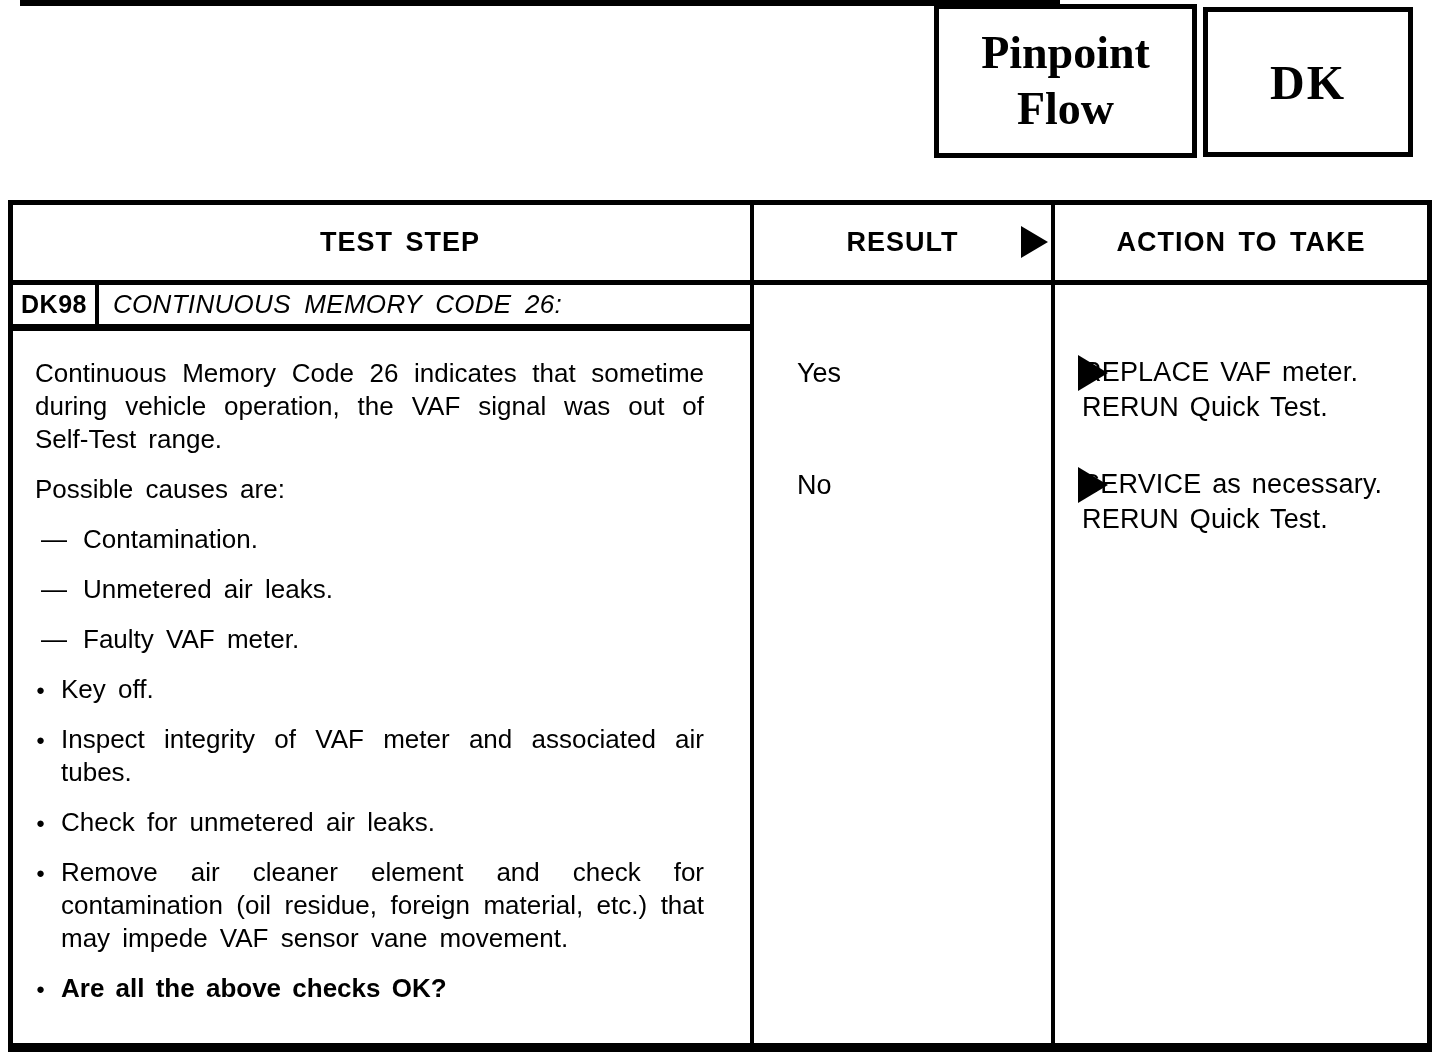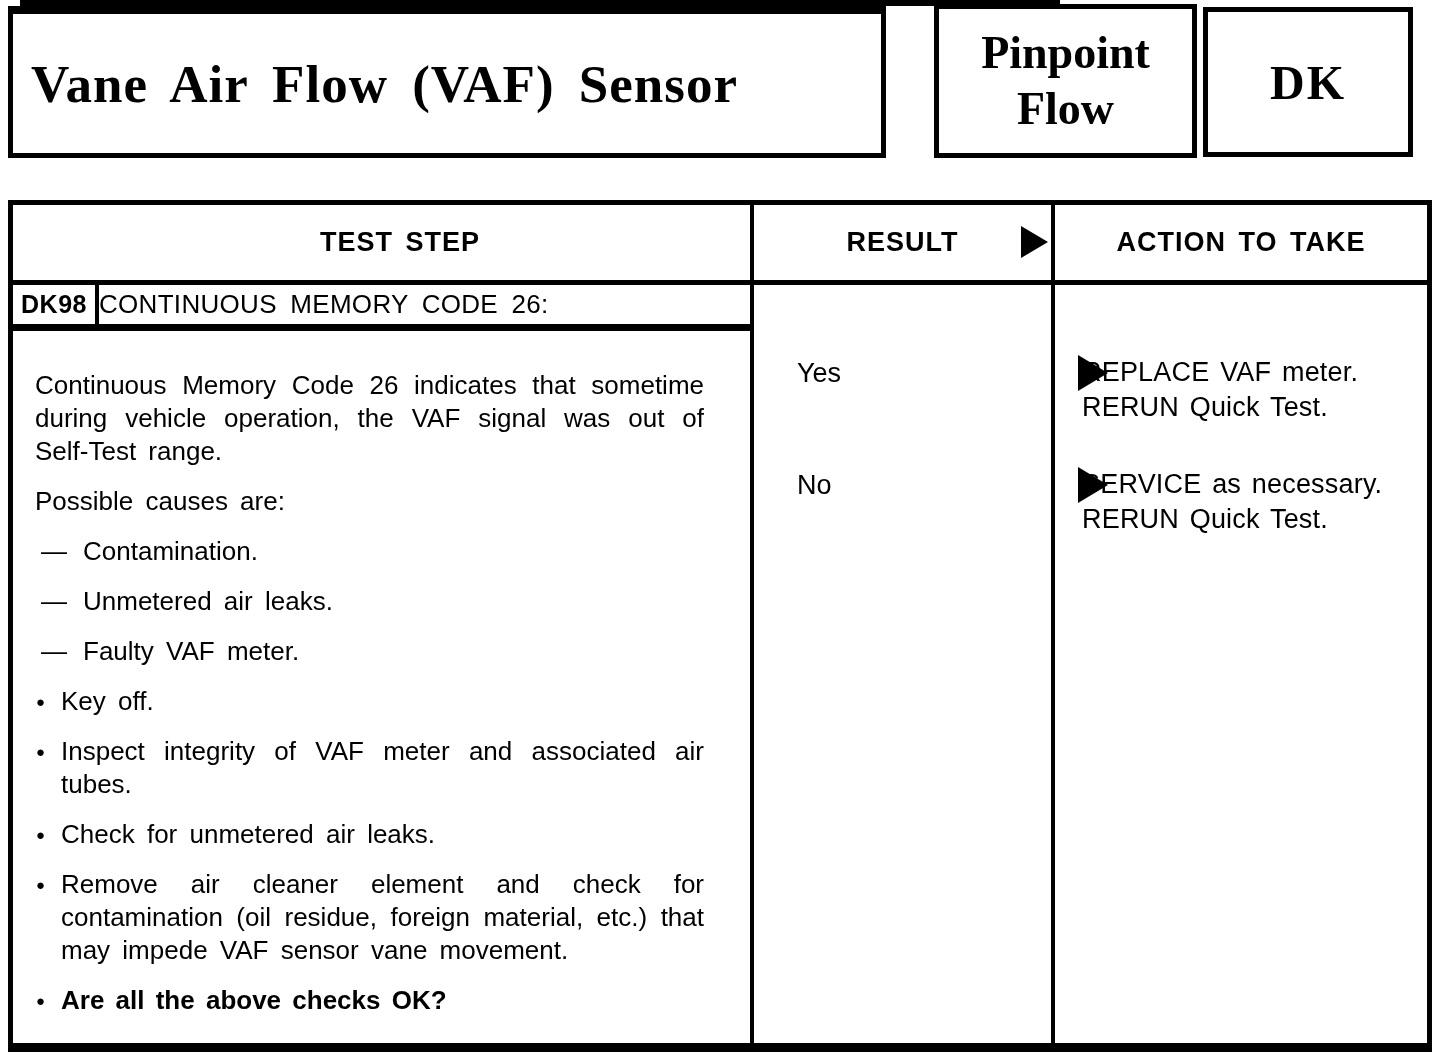--- a/index.html
+++ b/index.html
@@ -62,31 +62,31 @@
     position:absolute; left:0; top:80px; width:737px; height:46px;
     border-bottom:7px solid #000; display:flex; align-items:stretch;
     font-size:26px;
   }
   .substep-id {
     flex:none; width:86px; border-right:4px solid #000;
     display:flex; align-items:center; justify-content:center;
     font-weight:bold; font-size:25px; letter-spacing:0.5px;
   }
   .substep-title {
-    display:flex; align-items:center; 
-    letter-spacing:0.3px; word-spacing:6px;
+    display:flex; align-items:center; padding-left:14px;
+    letter-spacing:0.3px; word-spacing:6px;font-style:italic;
   }
   
   .col1-content {
     position:absolute; left:0; top:152px; width:737px;
     padding:0 46px 0 22px;
     font-size:26px; line-height:33px; word-spacing:5px;
   }
   .para { margin:0 0 17px 0; }
-  .just { text-align:justify;margin-top:12px; }
+  .just { text-align:justify; }
   .dash-item { display:flex; margin-bottom:17px; }
   .dash { flex:none; width:48px; padding-left:6px; }
   .bullet-item { display:flex; margin-bottom:17px; }
   .bullet { flex:none; width:26px; font-size:15px; line-height:33px; padding-left:1px; }
   .bullet-text { flex:1; text-align:justify; }
   .question .bullet-text { font-weight:bold; text-align:left; word-spacing:4px; }
   
   .result-row {
     position:absolute; left:741px; width:356px; height:40px;
     display:flex; align-items:center; padding-left:43px;
@@ -103,23 +103,20 @@
   .a1 { top:150px; }
   .a2 { top:262px; }
 </style>
 </head>
 <body>
 
 <div class="page">
 
   <div class="artifact"></div>
 
-  <div class="title-box">
-    <span>Vane Air Flow (VAF) Sensor</span>
-  </div>
 
   <div class="pinpoint-box">
     <div>Pinpoint</div>
     <div>Flow</div>
   </div>
 
   <div class="dk-box">
     <span>DK</span>
   </div>
 

